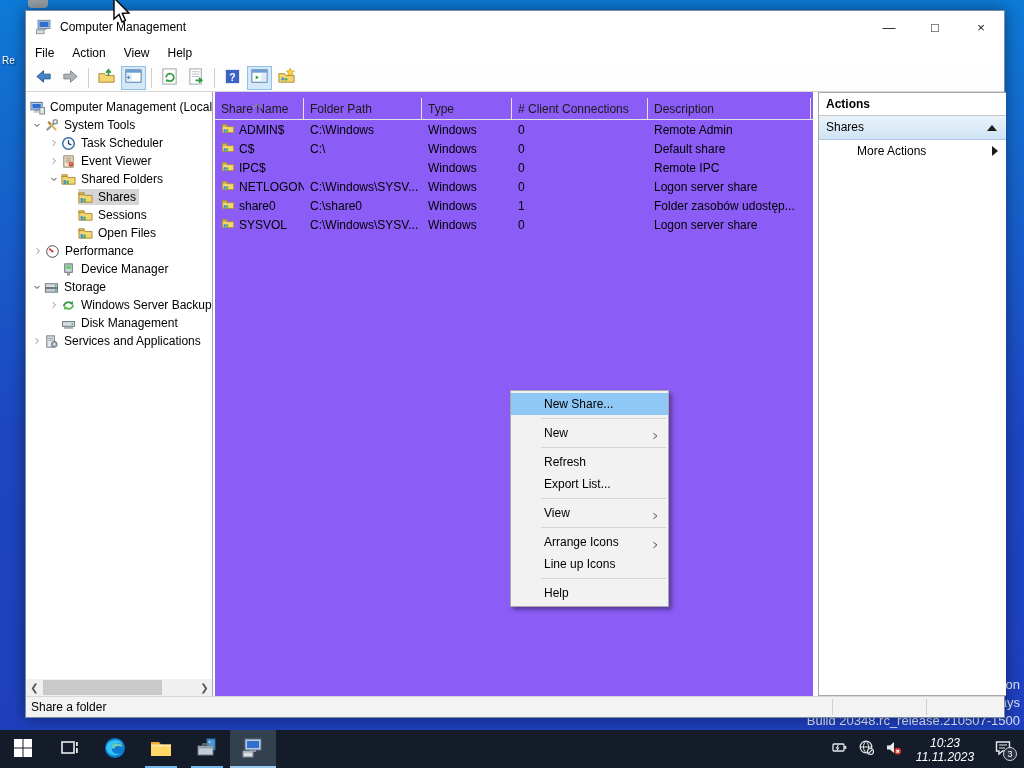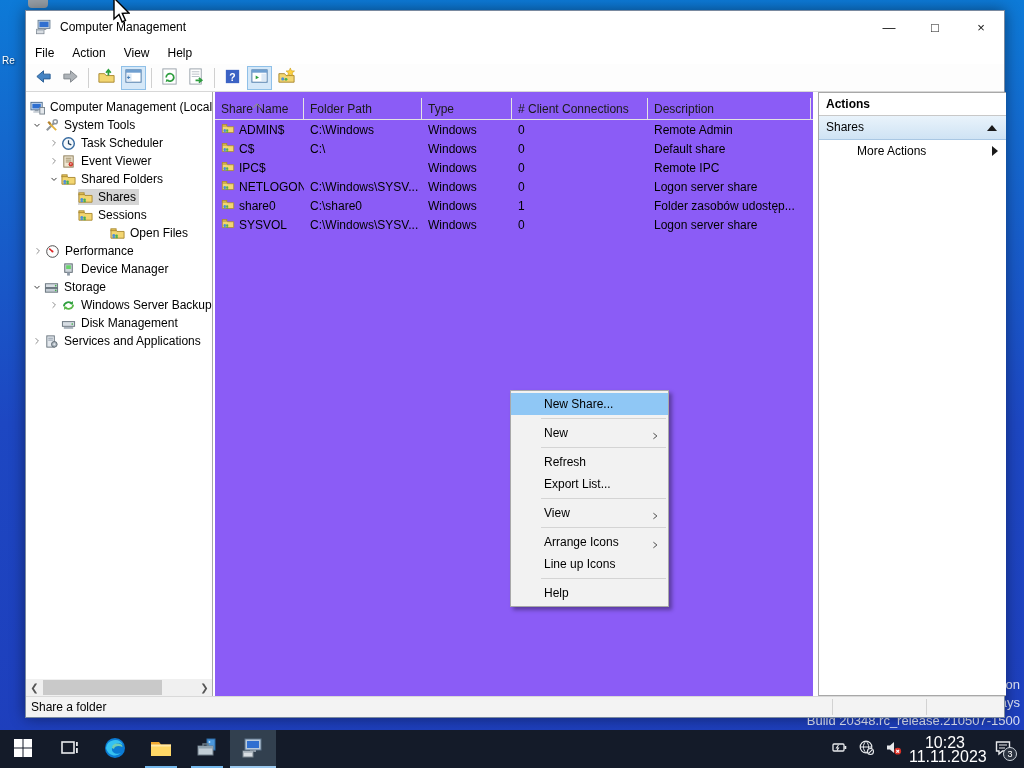--- a/index.html
+++ b/index.html
@@ -71,21 +71,21 @@
   
   .taskbar { position:absolute; left:0; top:730px; width:1024px; height:38px; background:#141b29; z-index:30; display:flex; align-items:stretch; }
   .tk-btn { width:46px; display:flex; align-items:center; justify-content:center; position:relative; }
   .tk-btn.active { background:#32404f; }
   .tk-underline { position:absolute; bottom:0; left:7px; right:7px; height:2px; background:#76b9ed; }
   .tk-btn.active .tk-underline { left:0; right:0; background:#9cc9ef; }
   .tk-btn svg { width:24px; height:24px; }
   .tray { margin-left:auto; display:flex; align-items:center; gap:5px; padding-right:4px; }
   .tray-icon { width:22px; height:38px; display:flex; align-items:center; justify-content:center; }
   .tray-icon svg { width:17px; height:17px; }
-  .clock { width:72px; text-align:center; color:#fff; font-size:16px; line-height:14px; padding-top:1px; }
+  .clock { width:72px; text-align:center; color:#fff; font-size:12px; line-height:14px; padding-top:1px;font-style:italic; }
   .notif { width:34px; height:38px; display:flex; align-items:center; justify-content:center; position:relative; }
   .notif svg { width:18px; height:18px; }
   .notif-badge { position:absolute; right:3px; bottom:7px; width:14px; height:14px; border-radius:50%; background:#2b3340; border:1px solid #cfd6dd; color:#fff; font-size:9px; line-height:12px; text-align:center; }
 
   .cursor { position:absolute; left:108px; top:-4px; z-index:50; }
 </style>
 </head>
 <body>
 
 <div class="desktop"></div>
@@ -306,21 +306,21 @@
                   <rect x="1" y="3" width="5.5" height="2" fill="#e8c75d" stroke="#ab8a33"></rect>
                   <circle cx="4" cy="10" r="1.5" fill="#4d8edc"></circle>
                   <rect x="2.6" y="11" width="2.8" height="2" rx="1" fill="#4d8edc"></rect>
                   <circle cx="7" cy="10.4" r="1.4" fill="#4caf50"></circle>
                   <rect x="5.8" y="11.3" width="2.6" height="1.8" rx="1" fill="#4caf50"></rect>
                 </svg>
               </span>
               <span class="tlabel">Sessions</span>
             </span>
           </div>
-          <div class="tree-row" style="padding-left: 38px; margin-left: 32px;">
+          <div class="tree-row" style="padding-left: 38px;">
             <span class="expander"></span>
             <span class="sel-wrap">
               <span class="ticon">
                 <svg viewBox="0 0 16 16">
                   <path d="M1 4 h5 l1.4 1.8 H15 V13 H1 Z" fill="#f3d671" stroke="#ab8a33"></path>
                   <rect x="1" y="3" width="5.5" height="2" fill="#e8c75d" stroke="#ab8a33"></rect>
                   <circle cx="4" cy="10" r="1.5" fill="#4d8edc"></circle>
                   <rect x="2.6" y="11" width="2.8" height="2" rx="1" fill="#4d8edc"></rect>
                   <circle cx="7" cy="10.4" r="1.4" fill="#4caf50"></circle>
                   <rect x="5.8" y="11.3" width="2.6" height="1.8" rx="1" fill="#4caf50"></rect>

